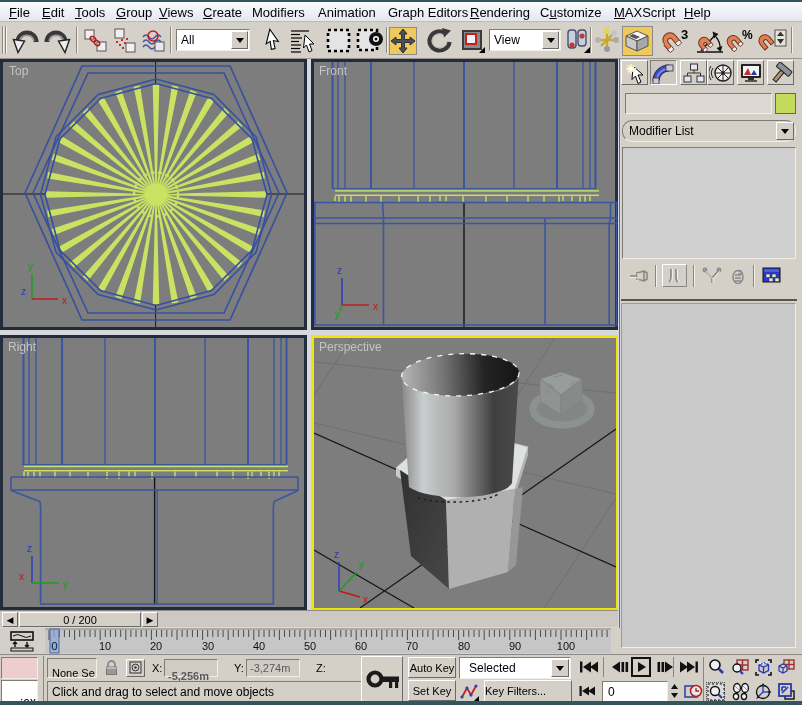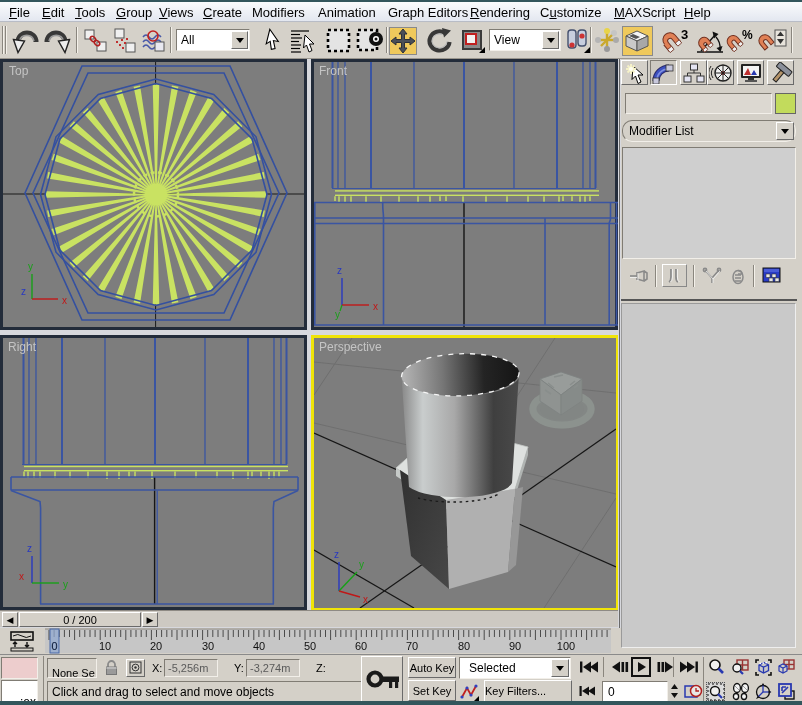--- a/index.html
+++ b/index.html
@@ -710,21 +710,21 @@
         <rect x="2.5" y="7" width="10" height="7.5" fill="#9a9a9a" stroke="#777"></rect>
         <rect x="2.5" y="7" width="10" height="2" fill="#b8b8b8"></rect>
       </svg></div>
 <div class="abs raised" style="left:126px;top:4px;width:19px;height:18px;"><svg width="17" height="16">
         <rect x="3" y="2" width="11" height="11" fill="none" stroke="#333"></rect>
         <circle cx="8.5" cy="7.5" r="3.4" fill="none" stroke="#333"></circle>
         <circle cx="8.5" cy="7.5" r="1.2" fill="#333"></circle>
       </svg></div>
 <div class="abs btxt" style="left:152px;top:7px;">X:</div>
 <div class="abs sunken" style="left:164px;top:4px;width:54px;height:18px;background:#d0ccc5;">
-      <span class="abs" style="left:3px;top:2px;font-size:11px;color:#5a5a5a;">-5,256m</span>
+      <span class="abs" style="left:3px;top:10px;font-size:11px;color:#5a5a5a;font-weight:bold;">-5,256m</span>
     </div>
 <div class="abs btxt" style="left:234px;top:7px;">Y:</div>
 <div class="abs sunken" style="left:246px;top:4px;width:54px;height:18px;background:#d0ccc5;">
       <span class="abs" style="left:3px;top:2px;font-size:11px;color:#5a5a5a;">-3,274m</span>
     </div>
 <div class="abs btxt" style="left:316px;top:7px;">Z:</div>
 <div class="abs sunken" style="left:327px;top:4px;width:34px;height:18px;background:#d0ccc5;margin-top:46px;">
       <span class="abs" style="left:3px;top:2px;font-size:11px;color:#5a5a5a;">0,0m</span>
     </div>
 <div class="abs sunken" style="left:47px;top:26px;width:318px;height:21px;background:#d4d0c8;">

